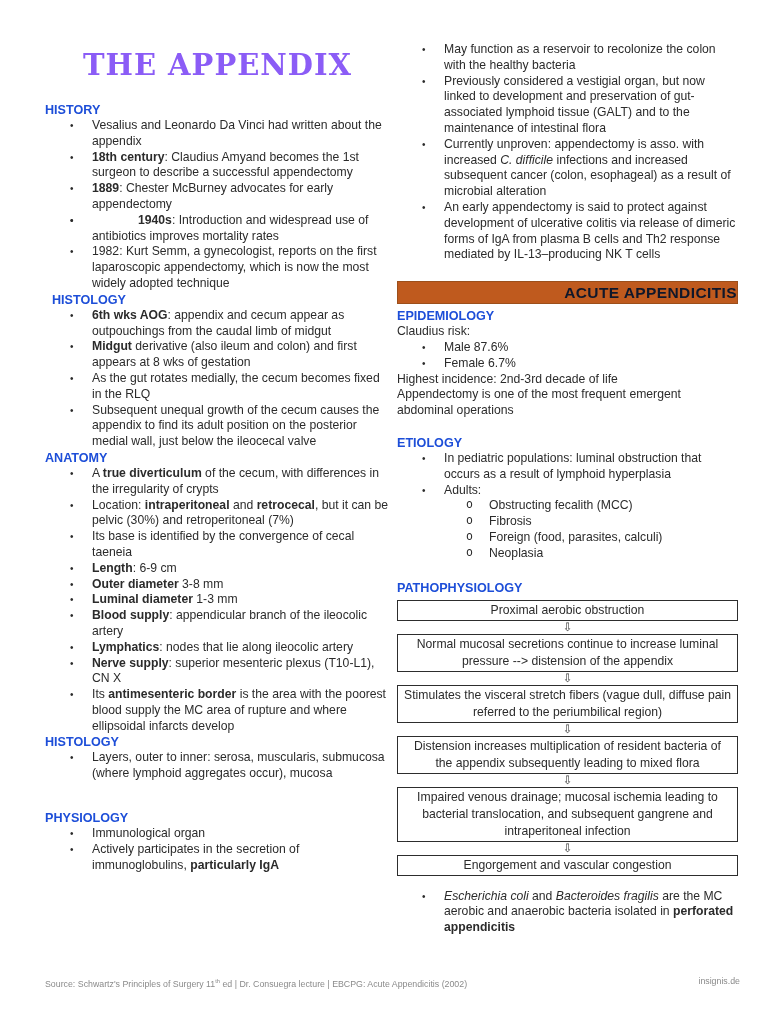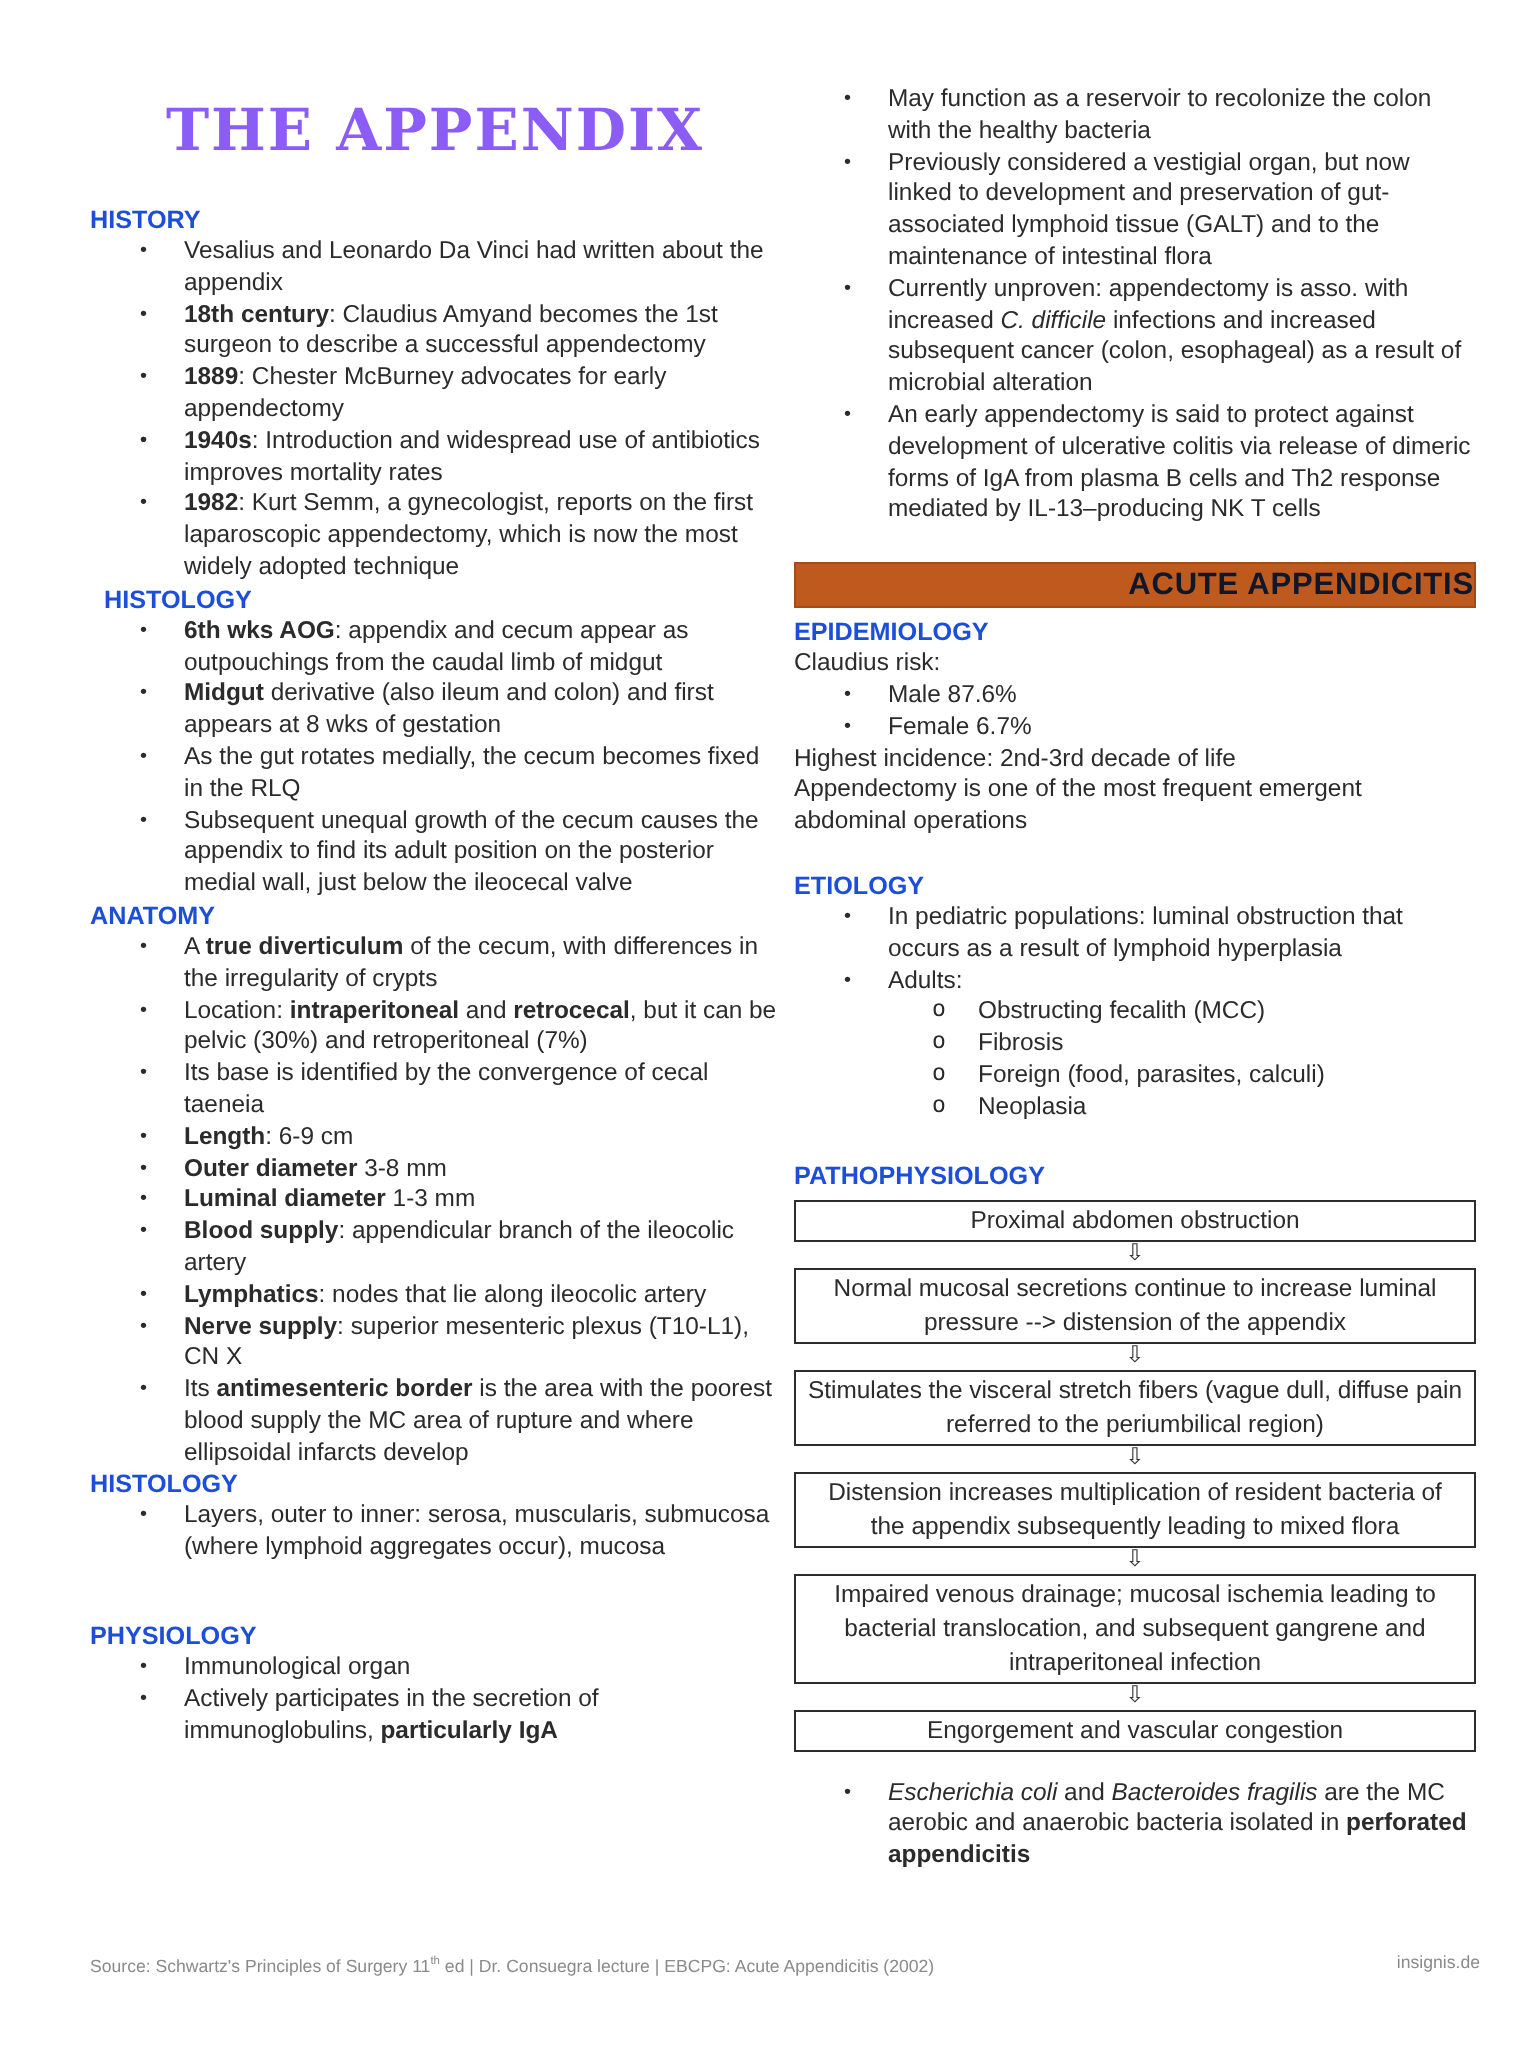--- a/index.html
+++ b/index.html
@@ -56,22 +56,22 @@
   <div class="col left">
     <h1 class="title">THE APPENDIX</h1>
 
     <div class="sec">
       <div class="shead">HISTORY</div>
       <div>
           <div class="ln li1"><span class="mk">•</span><span><span>Vesalius and Leonardo Da Vinci had written about the appendix</span></span></div>
           <div class="ln li1"><span class="mk">•</span><span><span style="font-weight: bold;">18th century</span><span>: Claudius Amyand becomes the 1st surgeon to describe a successful appendectomy</span></span></div>
           <div class="ln li1"><span class="mk">•</span><span><span style="font-weight: bold;">1889</span><span>: Chester McBurney advocates for early appendectomy</span></span></div>
           <div class="ln li1"><span class="mk">•</span></div>
-          <div class="ln li1"><span class="mk">•</span><span><span style="font-weight: bold;">1940s</span><span>: Introduction and widespread use of antibiotics improves mortality rates</span></span></div>
-          <div class="ln li1"><span class="mk">•</span><span><span style="font-weight: bold; text-align: right;">1982</span><span>: Kurt Semm, a gynecologist, reports on the first laparoscopic appendectomy, which is now the most widely adopted technique</span></span></div>
+          <div class="ln li1"><span class="mk">•</span><span><span style="font-weight: bold; margin-left: 46px;">1940s</span><span>: Introduction and widespread use of antibiotics improves mortality rates</span></span></div>
+          <div class="ln li1"><span class="mk">•</span><span><span style="font-weight: normal; text-align: right;">1982</span><span>: Kurt Semm, a gynecologist, reports on the first laparoscopic appendectomy, which is now the most widely adopted technique</span></span></div>
         </div>
     </div>
 
     <div class="sec">
       <div class="shead indent">HISTOLOGY</div>
       <div>
           <div class="ln li1"><span class="mk">•</span><span><span style="font-weight: bold;">6th wks AOG</span><span>: appendix and cecum appear as outpouchings from the caudal limb of midgut</span></span></div>
           <div class="ln li1"><span class="mk">•</span><span><span style="font-weight: bold;">Midgut</span><span> derivative (also ileum and colon) and first appears at 8 wks of gestation</span></span></div>
           <div class="ln li1"><span class="mk">•</span><span><span>As the gut rotates medially, the cecum becomes fixed in the RLQ</span></span></div>
           <div class="ln li1"><span class="mk">•</span><span><span>Subsequent unequal growth of the cecum causes the appendix to find its adult position on the posterior medial wall, just below the ileocecal valve</span></span></div>
@@ -139,21 +139,21 @@
           <div class="ln li2"><span class="mk">o</span><span><span>Obstructing fecalith (MCC)</span></span></div>
           <div class="ln li2"><span class="mk">o</span><span><span>Fibrosis</span></span></div>
           <div class="ln li2"><span class="mk">o</span><span><span>Foreign (food, parasites, calculi)</span></span></div>
           <div class="ln li2"><span class="mk">o</span><span><span>Neoplasia</span></span></div>
         </div>
     </div>
 
     <div class="sec patho">
       <div class="shead">PATHOPHYSIOLOGY</div>
       <div class="flow">
-          <div class="fbox">Proximal abdomen obstruction</div>
+          <div class="fbox">Proximal aerobic obstruction</div>
           <div class="farrow">⇩</div>
           <div class="fbox">Normal mucosal secretions continue to increase luminal pressure --&gt; distension of the appendix</div>
           <div class="farrow">⇩</div>
           <div class="fbox">Stimulates the visceral stretch fibers (vague dull, diffuse pain referred to the periumbilical region)</div>
           <div class="farrow">⇩</div>
           <div class="fbox">Distension increases multiplication of resident bacteria of the appendix subsequently leading to mixed flora</div>
           <div class="farrow">⇩</div>
           <div class="fbox">Impaired venous drainage; mucosal ischemia leading to bacterial translocation, and subsequent gangrene and intraperitoneal infection</div>
           <div class="farrow">⇩</div>
           <div class="fbox">Engorgement and vascular congestion</div>

